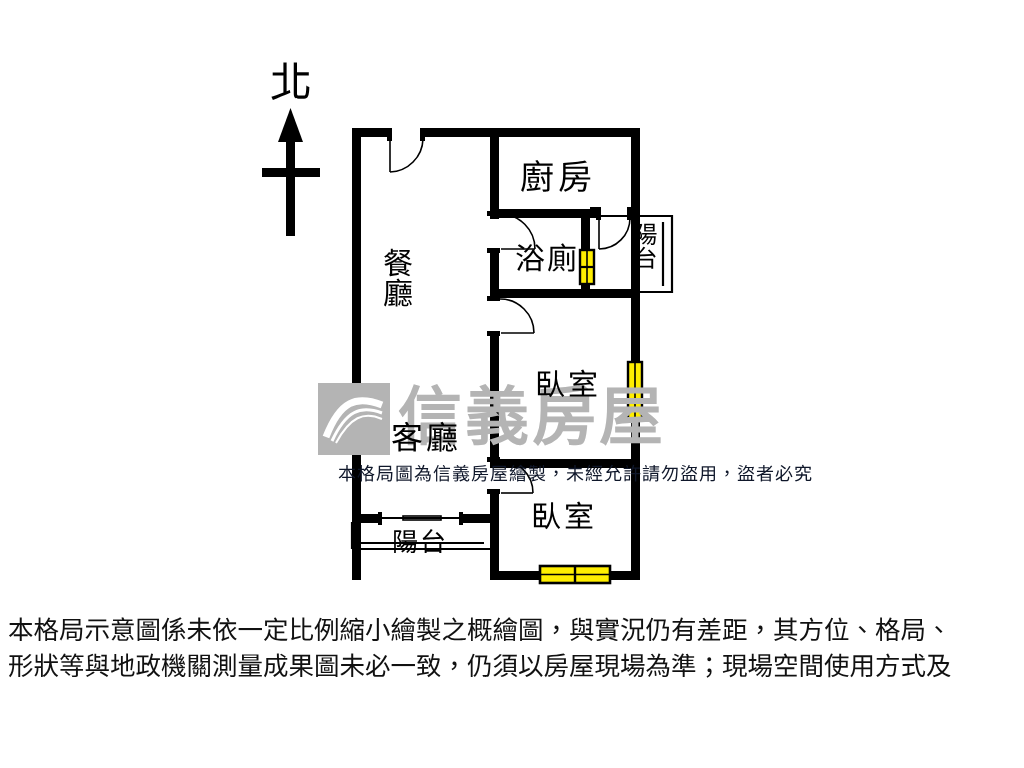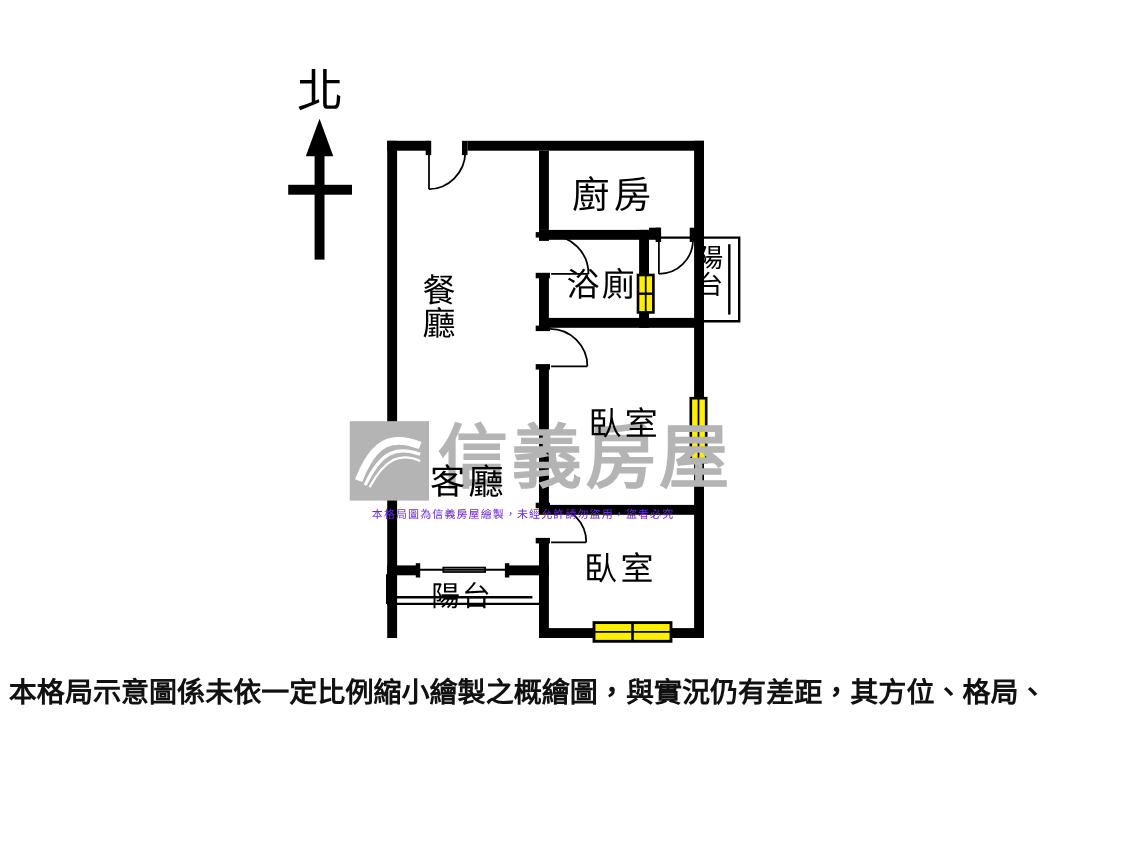--- a/index.html
+++ b/index.html
@@ -34,21 +34,20 @@
     font-family: "DejaVu Serif", "Liberation Serif", serif;
     font-size: 25.5px;
     line-height: 36px;
     letter-spacing: 0px;
     color: #111111;
     text-align: left;
     white-space: nowrap;
   }
   .disclaimer div {
     height: 36px;
-    font-weight: bold;
   }
 
   
   .watermark-wrap {
     position: absolute;
     left: 318px;
     top: 336px;
     width: 390px;
     height: 98px;
     pointer-events: none;
@@ -73,22 +72,22 @@
     color: #b4b4b4;
     letter-spacing: 3px;
     line-height: 76px;
     white-space: nowrap;
   }
   .wm-sub {
     position: absolute;
     left: 20px;
     top: 76px;
     font-family: Liberation Mono, monospace;
-    font-size: 10px;
-    color: #6d28d9;
+    font-size: 18px;
+    color: #0f172a;
     letter-spacing: 1px;
     white-space: nowrap;
   }
 
   
   .room-label {
     position: absolute;
     font-family: "DejaVu Serif", "Liberation Serif", serif;
     color: #000000;
     white-space: nowrap;
@@ -270,13 +269,14 @@
 <div class="room-label" style="left:391px; top:412px; font-size:32px; letter-spacing:3px;">客廳</div>
 
 <div class="room-label" style="left:531px; top:492px; font-size:30px; letter-spacing:3px;">臥室</div>
 
 <div class="room-label" style="left:392px; top:521px; font-size:26px; letter-spacing:2px;">陽台</div>
 
 <div class="compass-label">北</div>
 
 <div class="disclaimer">
   <div>本格局示意圖係未依一定比例縮小繪製之概繪圖，與實況仍有差距，其方位、格局、</div>
+  <div>形狀等與地政機關測量成果圖未必一致，仍須以房屋現場為準；現場空間使用方式及</div>
 </div>
 
 </body></html>

